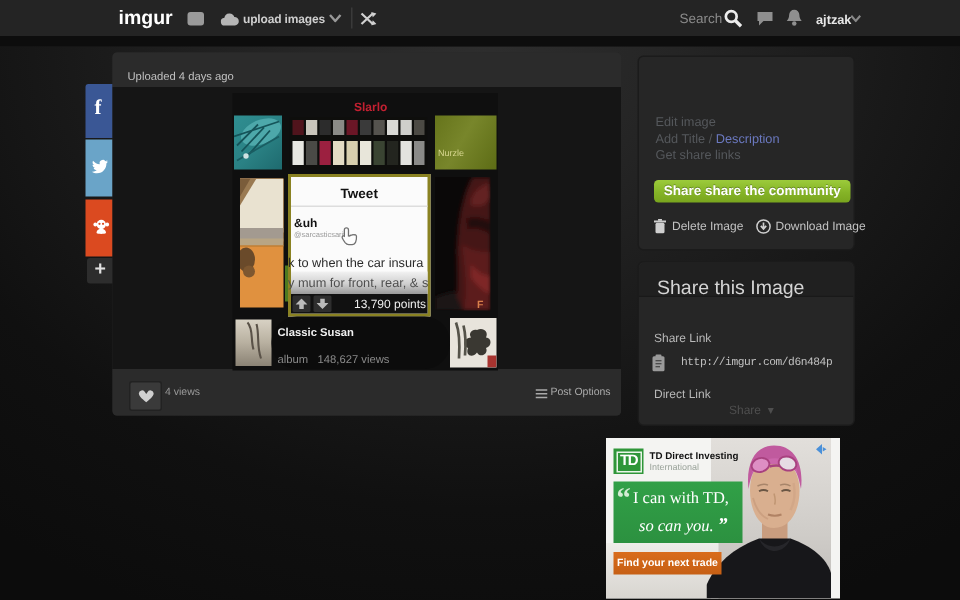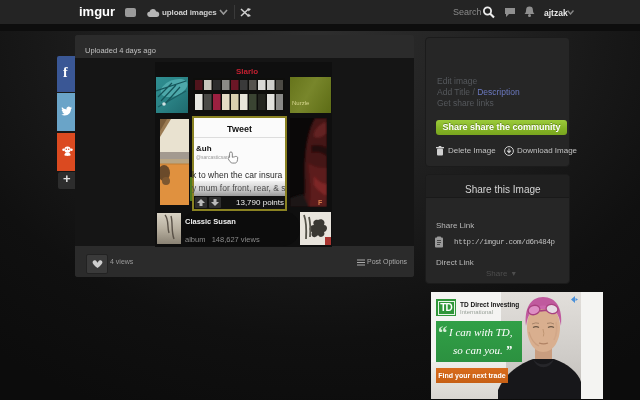--- a/index.html
+++ b/index.html
@@ -227,34 +227,34 @@
     <div class="abs" style="left:22px;top:108px;color:#c2c2c2;font-size:8px;white-space:nowrap;">Delete Image</div>
     <svg class="abs" style="left:78px;top:108px;" width="10" height="10" viewBox="0 0 10 10">
       <circle cx="5" cy="5" r="4.4" stroke="#cfcfcf" stroke-width="1" fill="none"></circle>
       <path d="M5 2.4 V6 M3.2 4.6 L5 6.6 L6.8 4.6" stroke="#cfcfcf" stroke-width="1.1" fill="none"></path>
     </svg>
     <div class="abs" style="left:91px;top:108px;color:#c2c2c2;font-size:8px;white-space:nowrap;">Download Image</div>
   </div>
 
   <div class="abs" style="left:425px;top:174px;width:143px;height:108px;background:#262626;border-radius:4px;border:1px solid #1b1b1b;">
     <div class="abs" style="left:0;top:0;width:143px;height:22px;background:#202020;border-radius:4px 4px 0 0;border-bottom:1px solid #191919;">
-      <div class="abs" style="left:12px;top:9px;color:#d4d4d4;font-size:10px;margin-left:27px;">Share this Image</div>
+      <div class="abs" style="left:12px;top:9px;color:#d4d4d4;font-size:13px;">Share this Image</div>
     </div>
     <div class="abs" style="left:10px;top:46px;color:#b8b8b8;font-size:8px;">Share Link</div>
     <svg class="abs" style="left:8px;top:61px;" width="10" height="12" viewBox="0 0 10 12">
       <rect x="1" y="1.5" width="8" height="10" rx="1" fill="#9a9a9a"></rect>
       <rect x="3" y="0.4" width="4" height="2" rx="0.7" fill="#9a9a9a"></rect>
       <path d="M3 4.5 h4 M3 6.5 h4 M3 8.5 h3" stroke="#333" stroke-width="0.8"></path>
     </svg>
     <div class="abs" style="left:28px;top:63px;color:#c0c0c0;font-size:7.5px;letter-spacing:-0.3px;font-family:'Liberation Mono',monospace;">http://imgur.com/d6n484p</div>
     <div class="abs" style="left:10px;top:83px;color:#b8b8b8;font-size:8px;">Direct Link</div>
     <div class="abs" style="left:60px;top:94px;color:#4e4e4e;font-size:8px;">Share &nbsp;▾</div>
   </div>
 
-  <div class="abs" style="left:431px;top:292px;width:172px;height:107px;background:#f4f4f2;overflow:hidden;">
+  <div class="abs" style="left:404px;top:292px;width:156px;height:107px;background:#f4f4f2;overflow:hidden;">
 
     <div class="abs" style="left:70px;top:0;width:80px;height:107px;background:linear-gradient(180deg,#e2dfdb 0%,#cfccc8 60%,#bfbcb8 100%);"></div>
     <div class="abs" style="left:0;top:70px;width:75px;height:37px;background:linear-gradient(180deg,#eeede9 0%,#d8d5d0 100%);"></div>
 
     <svg class="abs" style="left:67px;top:0;" width="83" height="107" viewBox="0 0 83 107">
 
       <path d="M37 54 h17 v16 c-4 5 -13 5 -17 0 z" fill="#c99d7f"></path>
 
       <path d="M0 107 L0 98 C8 80 22 72 35 67 L56 67 C70 72 80 80 83 90 L83 107 Z" fill="#17171a"></path>
       <path d="M35 67 C40 74 50 74 56 67 C52 78 39 78 35 67 Z" fill="#26262a"></path>
@@ -285,20 +285,20 @@
     </div>
     <div class="abs" style="left:29px;top:9px;color:#111;font-size:6.5px;font-weight:bold;">TD Direct Investing</div>
     <div class="abs" style="left:29px;top:17px;color:#9aa39a;font-size:6px;">International</div>
 
     <svg class="abs" style="left:139px;top:3px;" width="9" height="9" viewBox="0 0 9 9">
       <path d="M1 4.5 L5 1 V8 Z M5.5 3 L8 4.5 L5.5 6 Z" fill="#4a90d9"></path>
     </svg>
 
     <div class="abs" style="left:5px;top:29px;width:86px;height:41px;background:linear-gradient(180deg,#31a047 0%,#2c9140 100%);">
       <div class="abs" style="left:2px;top:1px;color:#d4ecd4;font-size:19px;font-weight:bold;font-family:'Liberation Serif',serif;">“</div>
-      <div class="abs" style="left:13px;top:5px;color:#fff;font-size:11px;font-style:italic;font-family:'Liberation Serif',serif;">I can with TD,</div>
+      <div class="abs" style="left:13px;top:5px;color:#fff;font-size:11px;font-family:'Liberation Serif',serif;">I can with TD,</div>
       <div class="abs" style="left:17px;top:21px;color:#fff;font-size:11px;font-style:italic;font-family:'Liberation Serif',serif;">so can you. <span style="font-weight:bold;font-size:13px;">”</span></div>
     </div>
 
     <div class="abs" style="left:5px;top:76px;width:72px;height:15px;background:linear-gradient(180deg,#d96c1c 0%,#c65f14 100%);text-align:center;">
       <div style="color:#fff;font-size:7px;font-weight:bold;line-height:15px;">Find your next trade</div>
     </div>
   </div>
 
 </body></html>

